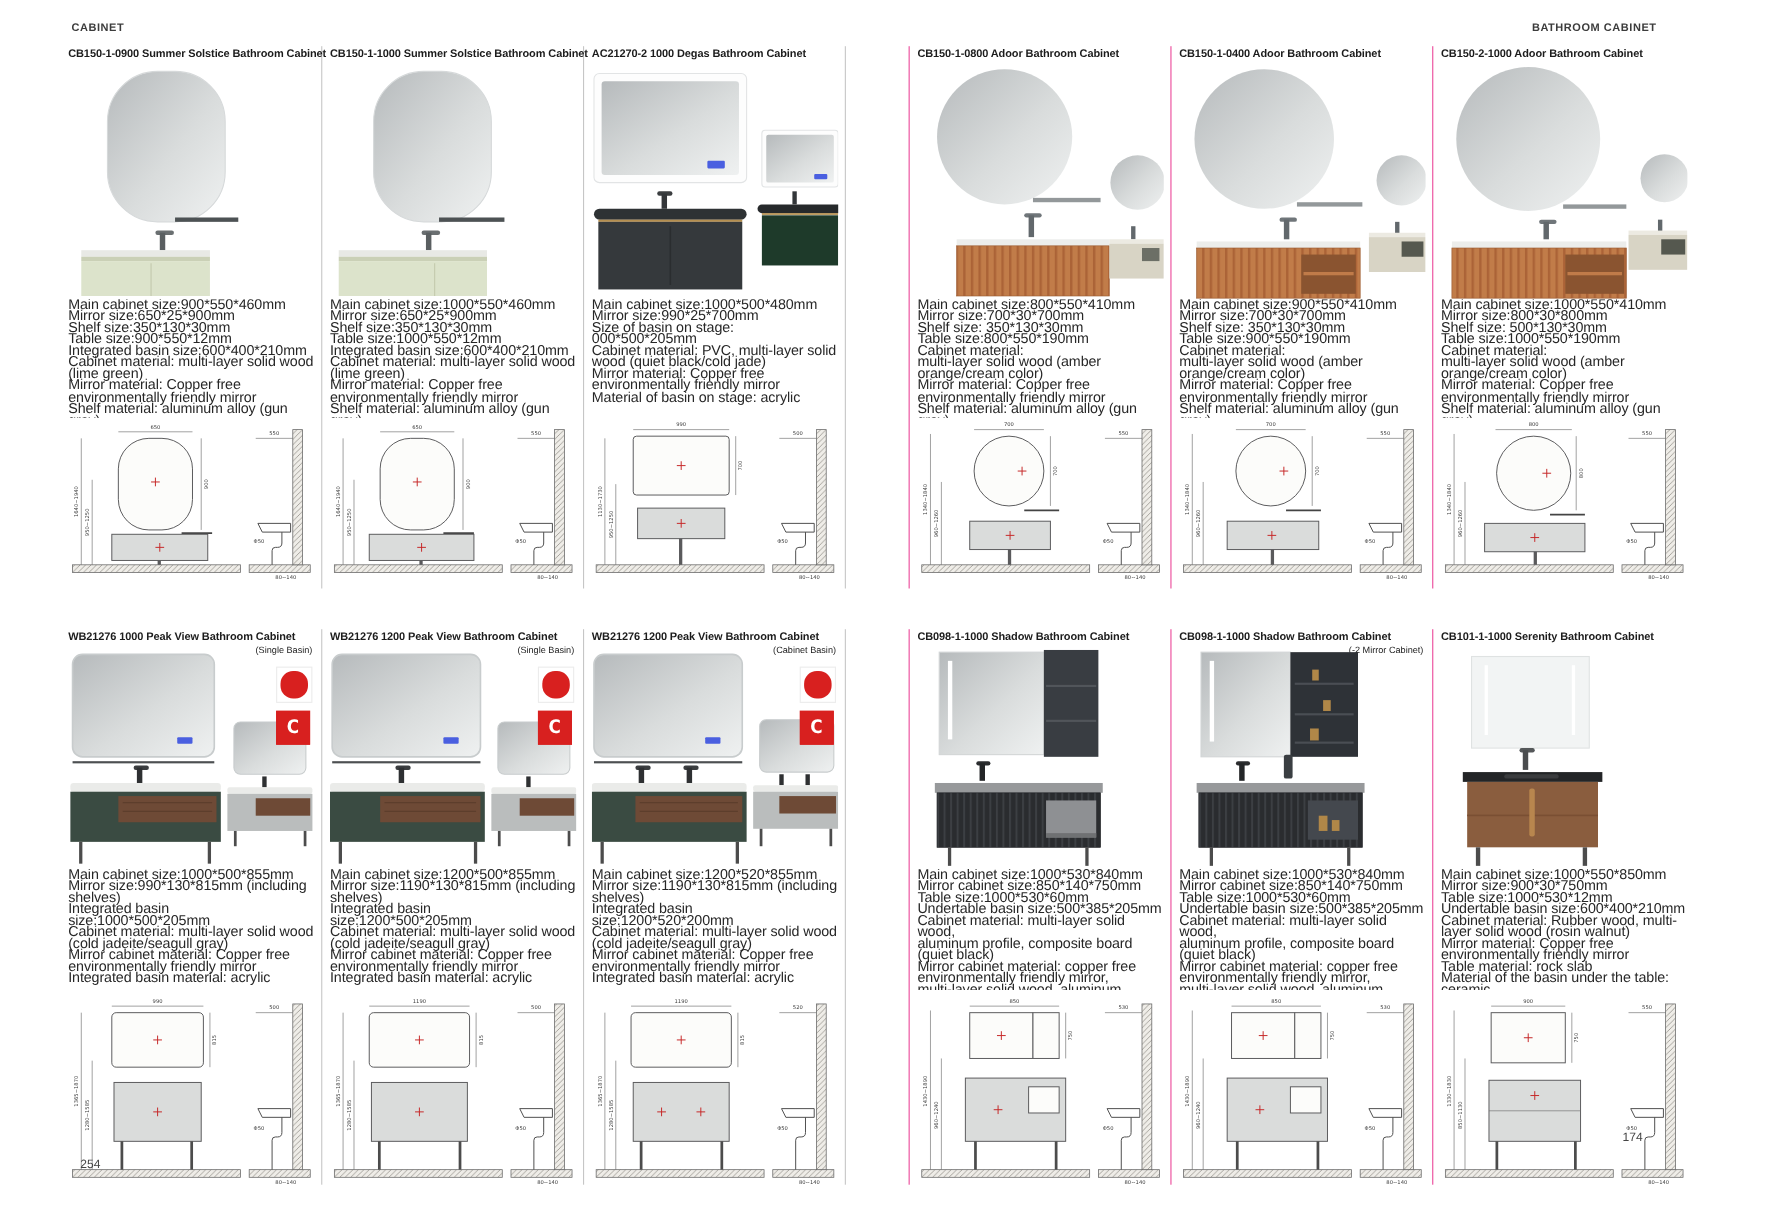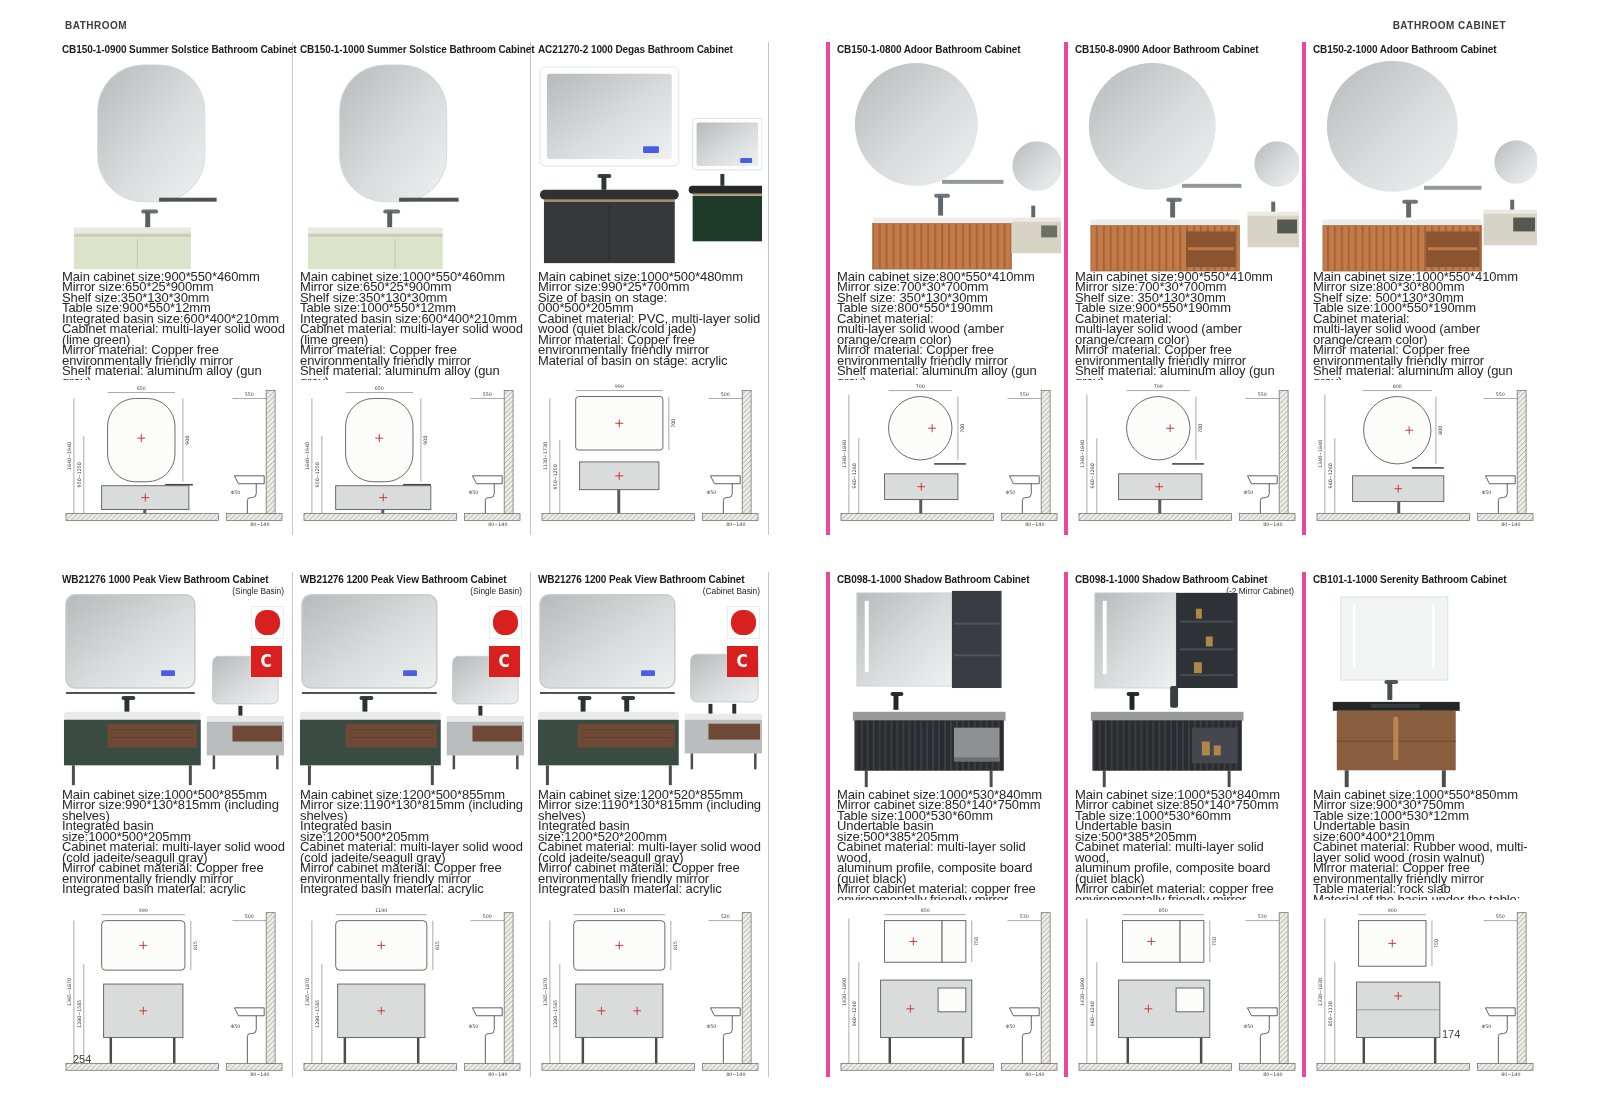--- a/index.html
+++ b/index.html
@@ -1,27 +1,27 @@
 <!DOCTYPE html>
 <html><head>
 <meta charset="utf-8">
 <style>
   html,body{margin:0;padding:0}
   body{width:1610px;height:1100px;background:#ffffff;position:relative;overflow:hidden;
        font-family:"Liberation Sans",sans-serif;color:#222;-webkit-font-smoothing:antialiased}
   .hdr{position:absolute;top:20px;font-size:10px;font-weight:bold;letter-spacing:.5px;color:#3c3c3c}
   .hdr.l{left:65px}.hdr.r{right:104px}
   .pg{position:absolute;font-size:11px;color:#444}
-  .pg.l{left:73px;top:1053px}.pg.r{left:1442px;top:1028px}
+  .pg.l{left:73px;top:1053px}.pg.r{left:1475px;top:1028px}
   .row{position:absolute;display:flex;left:55px}
   .r1{top:42px}.r2{top:572px}
   .cell{width:238px;flex:0 0 238px;box-sizing:border-box;padding:0 7px;position:relative}
   .r1 .cell{height:493px}.r2 .cell{height:505px}
   .lp{border-right:1px solid #c6c6c6}
-  .rp{border-left:4px solid #ec4899}
+  .rp{border-left:1px solid #ec4899}
   .gap{width:57px;flex:0 0 57px}
   .t{font-size:10px;font-weight:bold;color:#1c1c1c;white-space:nowrap;letter-spacing:-.1px;line-height:15px}
   .sub{position:absolute;right:8px;top:14px;font-size:8.3px;font-weight:normal;color:#1c1c1c}
   .photo{position:relative;margin-top:3px}
   .photo svg,.drw{display:block}
   .specs{font-size:13px;line-height:10.45px;color:#272727;white-space:pre-line;letter-spacing:-.1px;overflow:hidden}
   .r1 .specs{height:108px}.r2 .specs{height:110px}
   .badges{position:absolute;top:34px;right:8px;display:flex;flex-direction:column;gap:7px;z-index:2}
   .b1{width:31px;height:31px;background:#fff;border:1px solid #ececec;display:flex;align-items:center;justify-content:center}
   .b1 i{width:25px;height:25px;background:#d8201f;border-radius:46%;display:block}
@@ -59,21 +59,21 @@
       <rect width="7" height="8" fill="#c17c49"></rect>
         <rect width="2.2" height="8" fill="#ab6337"></rect>
     </pattern>
     <pattern id="fluteB" width="6" height="8" patternUnits="userSpaceOnUse">
       <rect width="6" height="8" fill="#2a2c2f"></rect>
         <rect width="1.8" height="8" fill="#3c3f43"></rect>
     </pattern>
   </defs>
 </svg>
 
-<div class="hdr l">BATHROOM</div>
+<div class="hdr l">CABINET</div>
 <div class="hdr r">BATHROOM CABINET</div>
 
 <div class="row r1">
 
   <section class="cell lp">
     <div class="t">CB150-1-0900 Summer Solstice Bathroom Cabinet</div>
     <div class="photo">
       <svg width="224" height="212" viewBox="0 0 226 212">
         <rect x="36" y="4" width="108" height="138" rx="46" fill="url(#mg)" stroke="#d6d9da"></rect>
         <rect x="98" y="138" width="58" height="4" fill="#4d5254"></rect>
@@ -284,21 +284,21 @@
       <line class="dl" x1="172" y1="18" x2="206" y2="18"></line>
       <text class="dt mid" x="189" y="15">550</text>
       <path class="pipe" d="M174 96h30v8h-26z"></path>
       <path class="pipe" d="M196 104v10q0 4-4 4h-2q-3 0-3 3v13"></path>
       <text class="dt" x="170" y="114">Φ50</text>
       <text class="dt" x="190" y="147">80~140</text>
     </svg>
   </section>
 
   <section class="cell rp">
-    <div class="t">CB150-8-0900 Adoor Bathroom Cabinet</div>
+    <div class="t">CB150-1-0400 Adoor Bathroom Cabinet</div>
     <div class="photo">
       <svg width="224" height="212" viewBox="0 0 226 212">
         <circle cx="78" cy="66" r="64" fill="url(#mg)"></circle>
         <rect x="108" y="124" width="60" height="4" fill="#93989a"></rect>
         <rect x="92" y="138" width="16" height="4" rx="2" fill="#70767a"></rect>
           <rect x="96" y="140" width="5" height="18" fill="#62686c"></rect>
         <rect x="16" y="160" width="150" height="6" fill="#ecedeb"></rect>
         <rect x="16" y="166" width="150" height="46" fill="url(#fluteO)" stroke="#9c5c32" stroke-width=".6"></rect>
         <rect x="112" y="172" width="50" height="36" fill="#8a5430"></rect>
         <rect x="114" y="188" width="46" height="3" fill="#c07b49"></rect>

